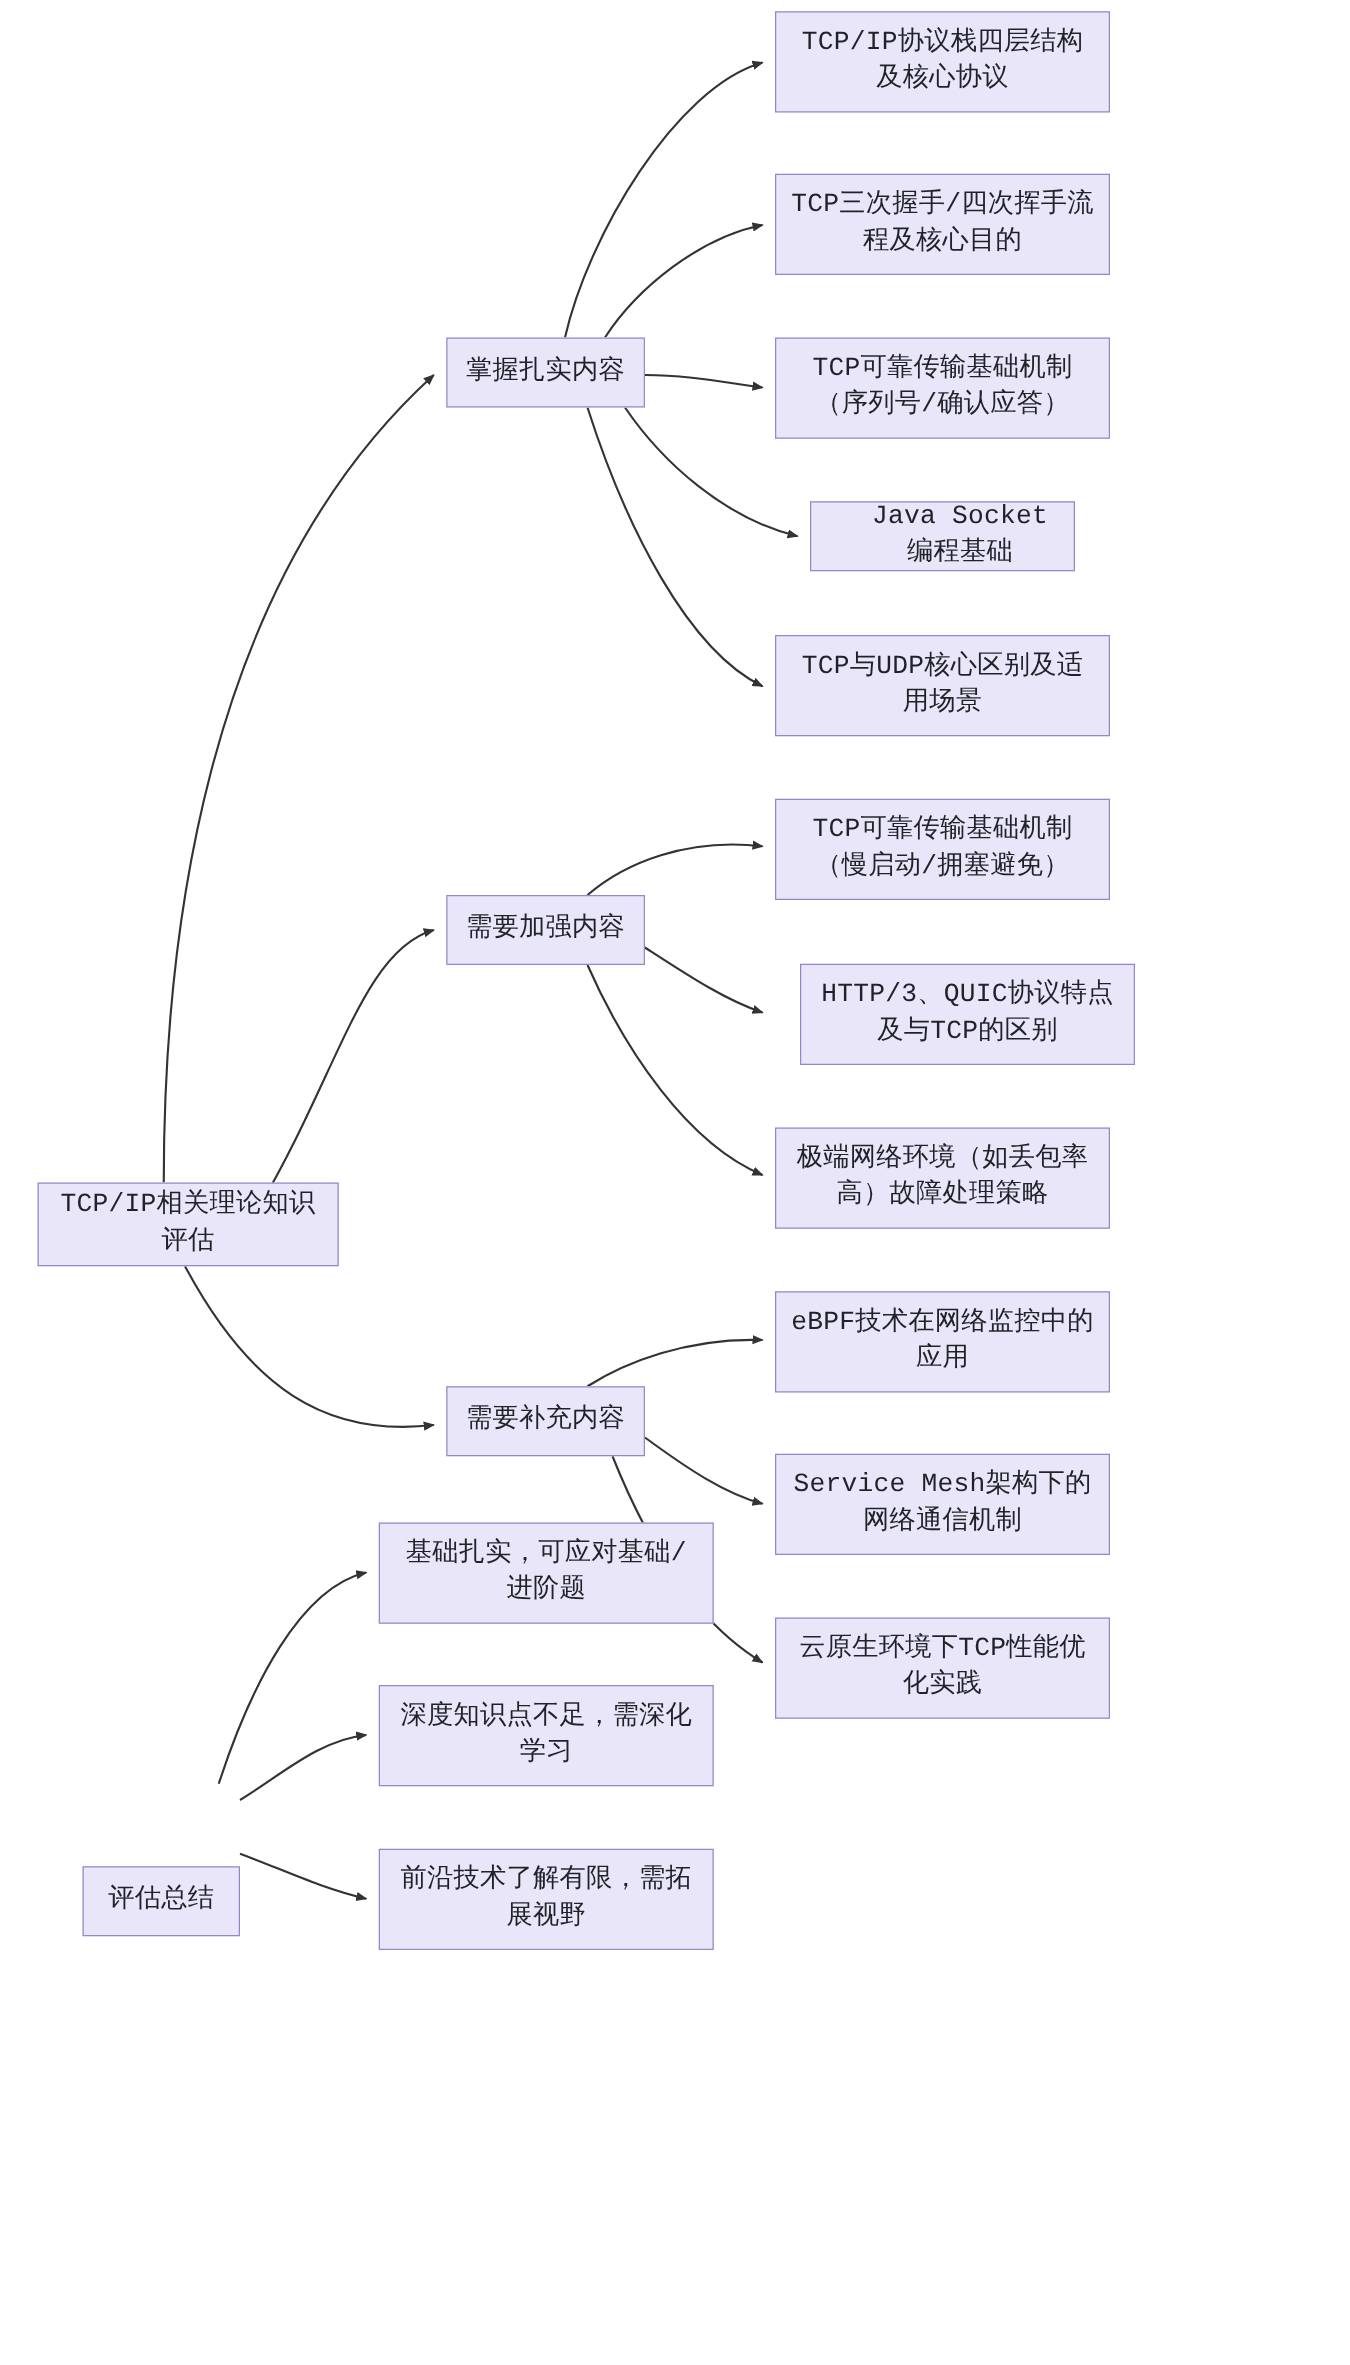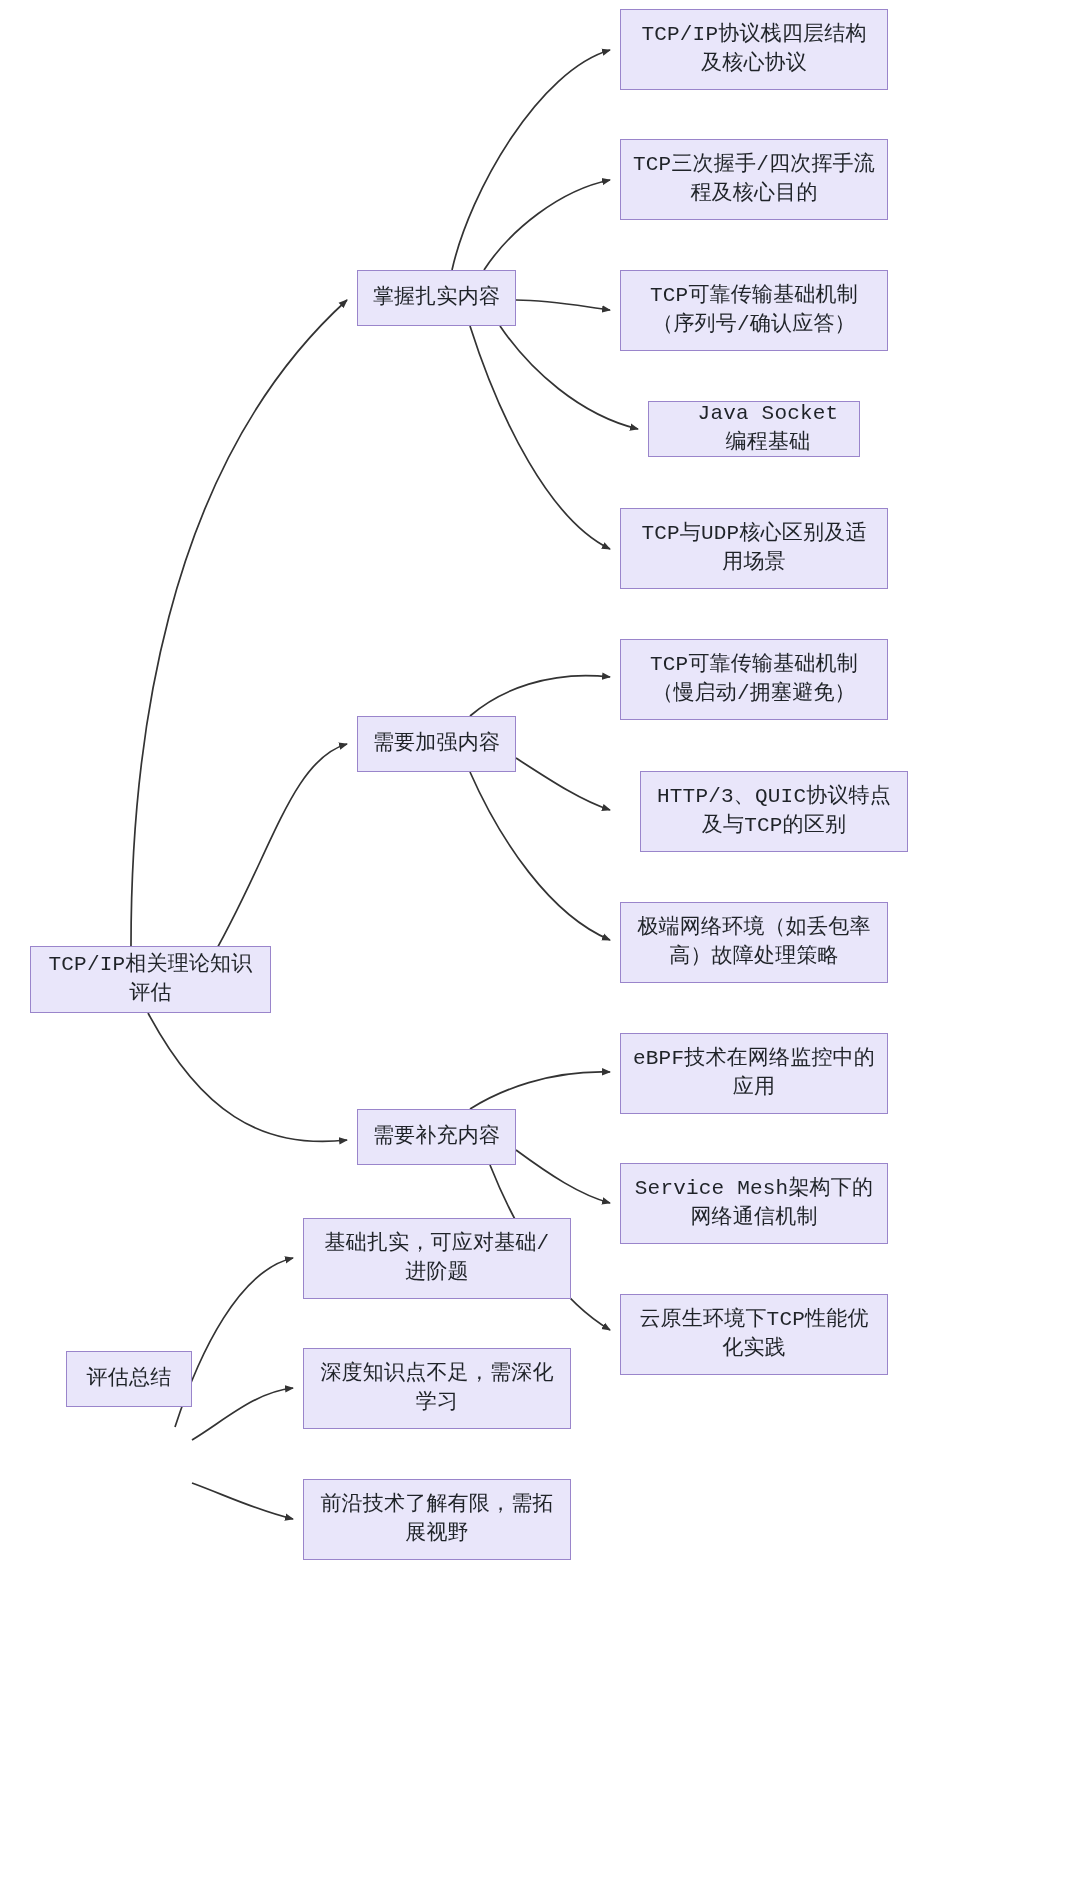--- a/index.html
+++ b/index.html
@@ -88,21 +88,21 @@
 
   <div class="node" style="left: 357px; top: 270px; width: 159px; height: 56px; background: rgb(233, 230, 250); border-color: rgb(154, 133, 203); color: rgb(31, 35, 40);">
     <span>掌握扎实内容</span>
   </div>
   <div class="node" style="left: 357px; top: 716px; width: 159px; height: 56px; background: rgb(233, 230, 250); border-color: rgb(154, 133, 203); color: rgb(31, 35, 40);">
     <span>需要加强内容</span>
   </div>
   <div class="node" style="left: 357px; top: 1109px; width: 159px; height: 56px; background: rgb(233, 230, 250); border-color: rgb(154, 133, 203); color: rgb(31, 35, 40);">
     <span>需要补充内容</span>
   </div>
-  <div class="node" style="left: 66px; top: 1351px; width: 126px; height: 56px; background: rgb(233, 230, 250); border-color: rgb(154, 133, 203); color: rgb(31, 35, 40);">
+  <div class="node" style="left: 66px; top: 1493px; width: 126px; height: 56px; background: rgb(233, 230, 250); border-color: rgb(154, 133, 203); color: rgb(31, 35, 40);">
     <span>评估总结</span>
   </div>
 
   <div class="node" style="left: 620px; top: 9px; width: 268px; height: 81px; background: rgb(233, 230, 250); border-color: rgb(154, 133, 203); color: rgb(31, 35, 40);">
     <span>TCP/IP协议栈四层结构及核心协议</span>
   </div>
   <div class="node" style="left: 620px; top: 139px; width: 268px; height: 81px; background: rgb(233, 230, 250); border-color: rgb(154, 133, 203); color: rgb(31, 35, 40);">
     <span>TCP三次握手/四次挥手流程及核心目的</span>
   </div>
   <div class="node" style="left: 620px; top: 270px; width: 268px; height: 81px; background: rgb(233, 230, 250); border-color: rgb(154, 133, 203); color: rgb(31, 35, 40);">

